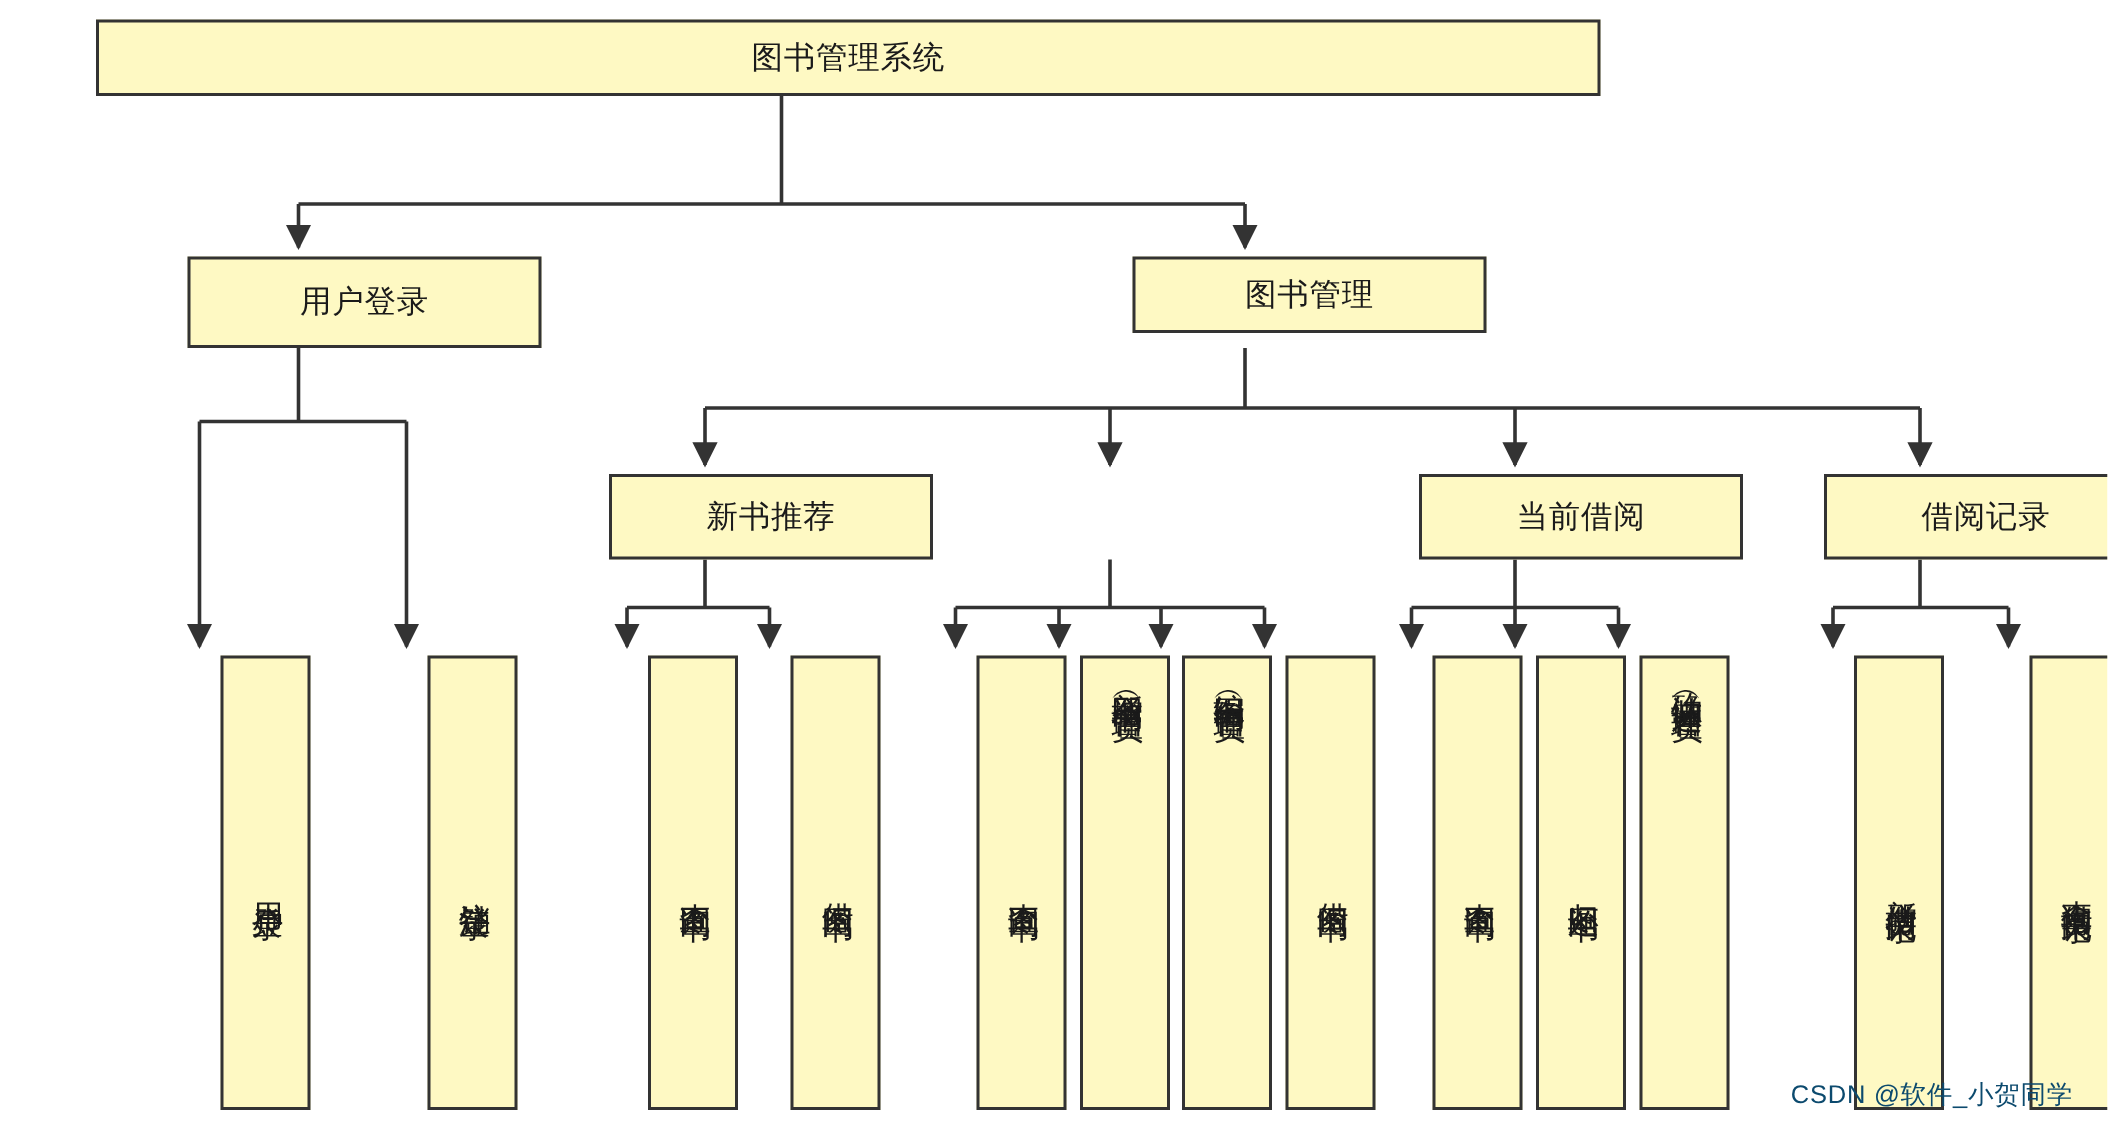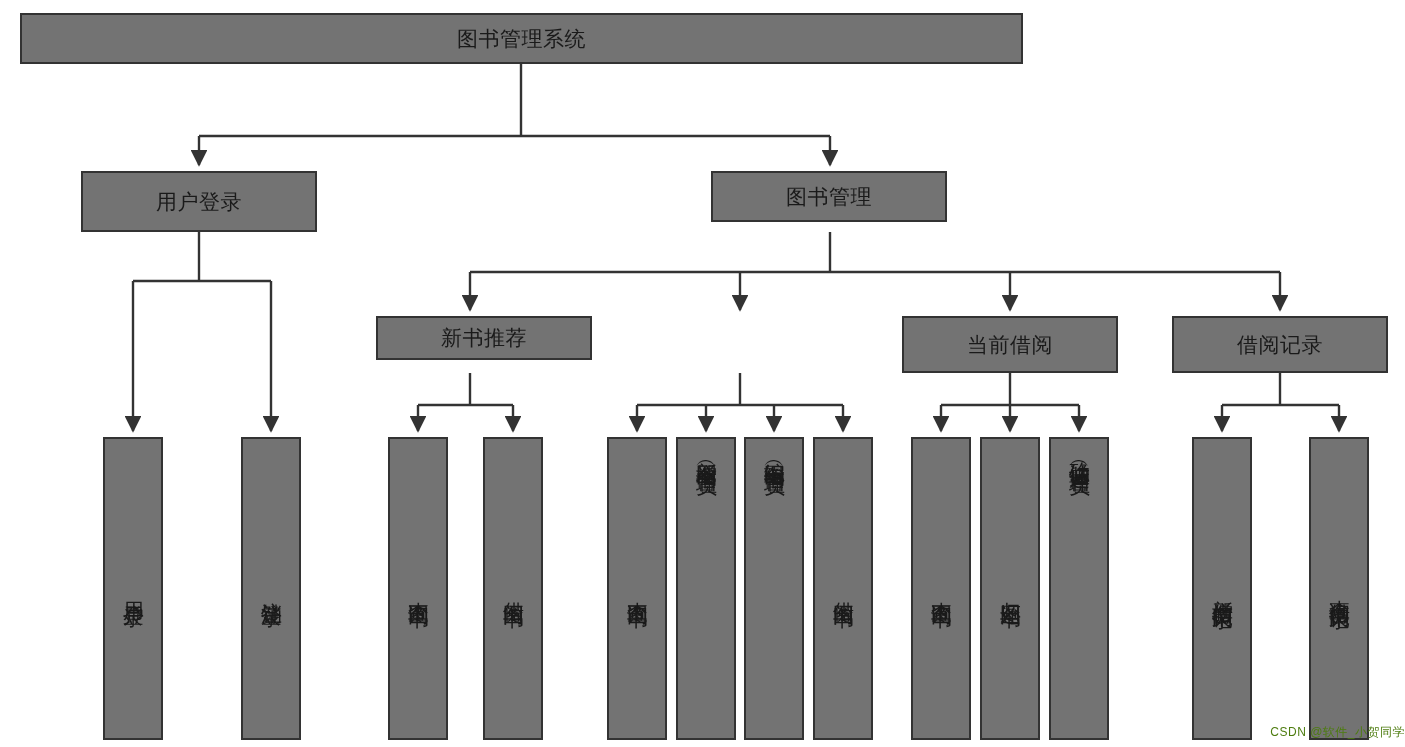--- a/index.html
+++ b/index.html
@@ -22,26 +22,27 @@
     position: absolute;
     left: 0;
     top: 0;
     width: 1405px;
     height: 747px;
     pointer-events: none;
   }
   .node {
     position: absolute;
     box-sizing: border-box;
-    background: #737373;
+    background: #fef9c3;
     border: 2px solid #333333;
     display: flex;
     align-items: center;
     justify-content: center;
     color: #1a1a1a;
+    margin-left: 44px;
   }
   .node.h-node {
     font-size: 21px;
     line-height: 1.2;
     letter-spacing: 0.5px;
   }
   .node.v-node {
     align-items: flex-start;
     justify-content: center;
     padding-top: 6px;
@@ -60,24 +61,24 @@
     padding-top: 0;
   }
   #root-node {
     left: 20px;
     top: 13px;
     width: 1003px;
     height: 51px;
   }
   #watermark {
     position: absolute;
-    right: 0;
+    right: 23px;
     bottom: 6px;
-    font-size: 12px;
-    color: #4d7c0f;
+    font-size: 17px;
+    color: #0c4a6e;
     letter-spacing: 0.5px;
     white-space: nowrap;
   }
 </style>
 </head>
 <body>
 
 <div id="diagram-root">
 
   <svg id="edge-layer" viewBox="0 0 1405 747" width="1405" height="747">
@@ -134,21 +135,21 @@
     <span>图书管理系统</span>
   </div>
 
   <div class="node h-node" style="left:81px; top:171px; width:236px; height:61px;">
     <span>用户登录</span>
   </div>
   <div class="node h-node" style="left:711px; top:171px; width:236px; height:51px;">
     <span>图书管理</span>
   </div>
 
-  <div class="node h-node" style="left:376px; top:316px; width:216px; height:44px;">
+  <div class="node h-node" style="left:362px; top:316px; width:216px; height:57px;">
     <span>新书推荐</span>
   </div>
   <div class="node h-node" style="left:1172px; top:316px; width:216px; height:57px;">
     <span>借阅记录</span>
   </div>
   <div class="node h-node" style="left:902px; top:316px; width:216px; height:57px;">
     <span>当前借阅</span>
   </div>
 
   <div class="node v-node centered" style="left:103px; top:437px; width:60px; height:303px;">

